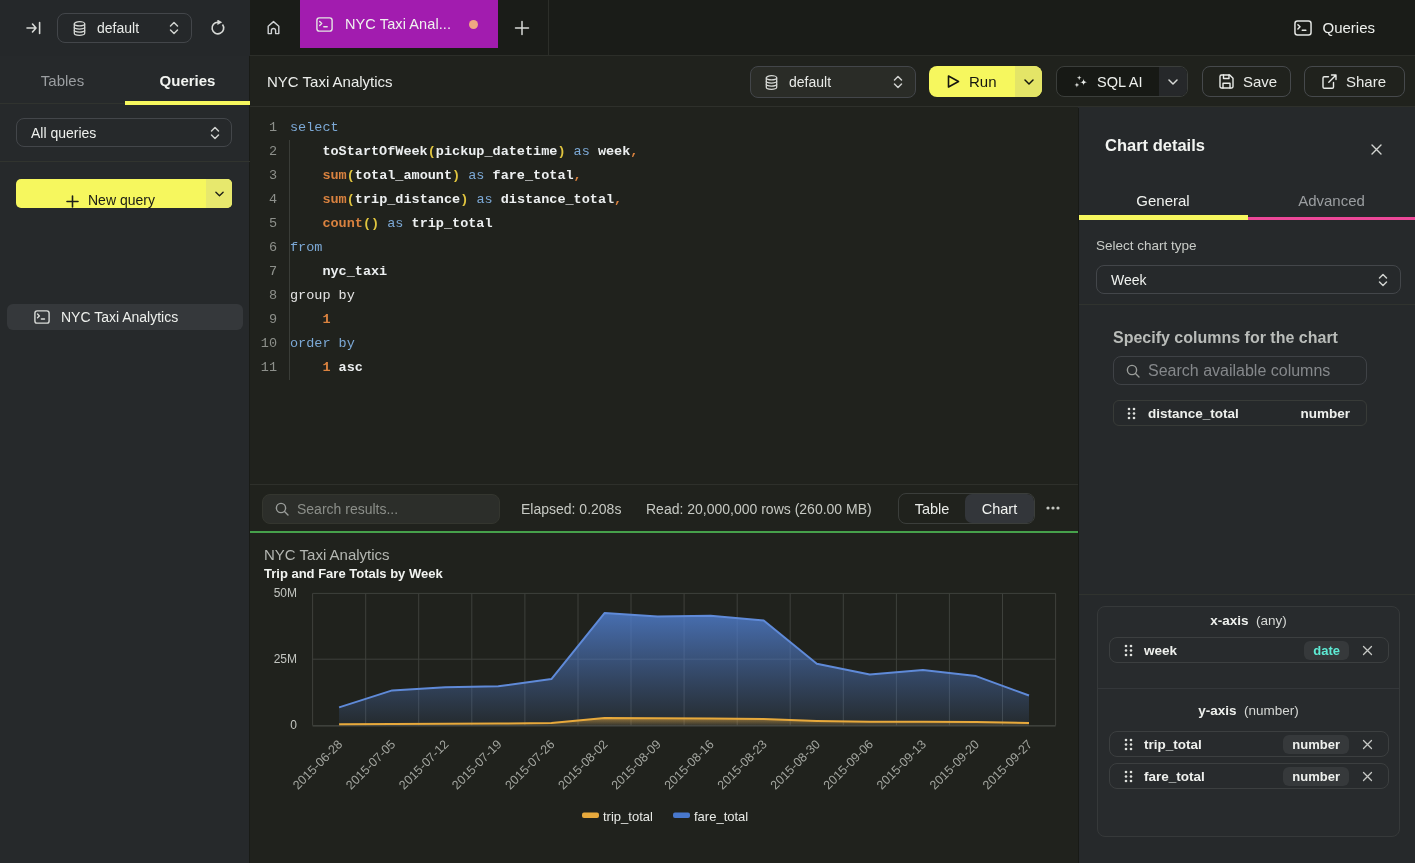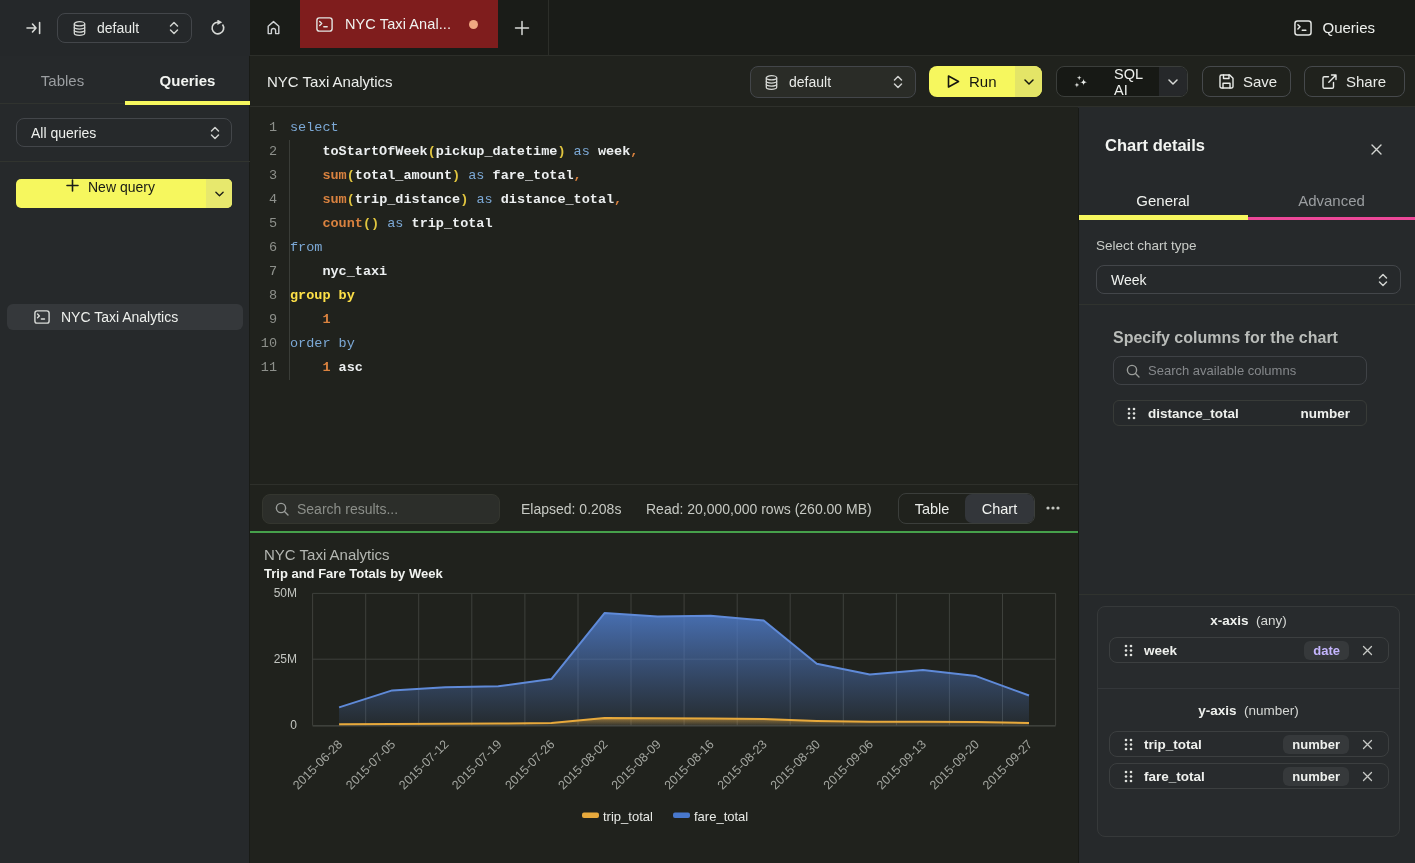--- a/index.html
+++ b/index.html
@@ -46,21 +46,21 @@
     <svg class="abs" style="left:210px;top:20px" width="16" height="16" viewBox="0 0 16 16">
       <path d="M8 2.2 A 5.8 5.8 0 1 0 12.5 4.5" fill="none" stroke="#d7d9d6" stroke-width="1.6"></path>
       <polygon points="7.4,-0.5 12.2,2.3 7.4,5.1" fill="#d7d9d6"></polygon>
     </svg>
   </div>
 
   <svg class="abs" style="left:266px;top:20px" width="15" height="15" viewBox="0 0 15 15" fill="none" stroke="#cfd2d4" stroke-width="1.4" stroke-linecap="round" stroke-linejoin="round">
     <path d="M2.2 13.6 V6.2 L7.5 1.6 L12.8 6.2 V13.6 H9.6 V10.6 a2.1 2.1 0 0 0 -4.2 0 V13.6 Z"></path>
   </svg>
 
-  <div class="abs" style="left:300px;top:0;width:198px;height:48px;background:#7f1d1d;display:flex;align-items:center;">
+  <div class="abs" style="left:300px;top:0;width:198px;height:48px;background:#a21caf;display:flex;align-items:center;">
     <svg class="icon" style="margin-left:16px" width="17" height="15" viewBox="0 0 17 15" fill="none" stroke="#e4e6e3" stroke-width="1.4" stroke-linecap="round" stroke-linejoin="round">
       <rect x="0.9" y="0.9" width="15.2" height="13.2" rx="2.4"></rect>
       <path d="M3.7 4.4 L5.7 6.4 L3.7 8.4 M7.8 9.7 H11.2"></path>
     </svg>
     <span style="margin-left:12px;font-size:14.5px;color:#f0f2ef;letter-spacing:.1px">NYC Taxi Anal...</span>
     <span style="margin-left:auto;margin-right:20px;width:9px;height:9px;border-radius:50%;background:#f0a881;"></span>
   </div>
 
   <svg class="abs" style="left:514px;top:20px" width="16" height="16" viewBox="0 0 16 16" fill="none" stroke="#d7d9d6" stroke-width="1.5" stroke-linecap="round">
     <path d="M8 1.5 V14.5 M1.5 8 H14.5"></path>
@@ -85,21 +85,21 @@
   </div>
 
   <div class="sel" style="left:16px;top:62px;width:216px;height:29px;font-size:14px;">
     <span style="margin-left:14px;color:#eef0ed">All queries</span>
     <svg class="icon" style="margin-left:auto;margin-right:11px" width="10" height="14" viewBox="0 0 10 14" fill="none" stroke="#cfd1ce" stroke-width="1.5" stroke-linecap="round" stroke-linejoin="round">
       <path d="M1.5 5 L5 1.5 L8.5 5 M1.5 9 L5 12.5 L8.5 9"></path>
     </svg>
   </div>
   <div class="abs" style="left:0;top:105px;width:250px;height:1px;background:#31342f;"></div>
 
-  <div class="abs" style="left:16px;top:123px;width:216px;height:29px;border-radius:5px;background:#f6f75e;overflow:hidden;display:flex;align-items:flex-start;">
+  <div class="abs" style="left:16px;top:123px;width:216px;height:29px;border-radius:5px;background:#f6f75e;overflow:hidden;display:flex;align-items:flex-end;">
     <svg class="icon" style="margin-left:50px" width="13" height="13" viewBox="0 0 13 13" fill="none" stroke="#1c1e19" stroke-width="1.6" stroke-linecap="round">
       <path d="M6.5 1 V12 M1 6.5 H12"></path>
     </svg>
     <span style="margin-left:9px;font-size:14px;color:#191b16;font-weight:500;">New query</span>
     <div style="margin-left:auto;width:26px;height:29px;background:#e7e86d;display:flex;align-items:center;justify-content:center;">
       <svg width="9" height="6" viewBox="0 0 10 6" fill="none" stroke="#1c1e19" stroke-width="1.5" stroke-linecap="round" stroke-linejoin="round">
           <path d="M1 1 L5 5 L9 1"></path>
         </svg>
     </div>
   </div>
@@ -143,21 +143,21 @@
           </svg>
       </div>
     </div>
 
     <div class="abs" style="left:806px;top:10px;width:132px;height:31px;border-radius:8px;background:#171915;border:1px solid #3b3e3b;overflow:hidden;display:flex;align-items:center;">
       <svg class="icon" style="margin-left:17px" width="13" height="13" viewBox="0 0 13 13" fill="#e9ebe8">
         <path d="M5.2 0.4 Q5.2 2.8 7.6 2.8 Q5.2 2.8 5.2 5.2 Q5.2 2.8 2.8 2.8 Q5.2 2.8 5.2 0.4 Z"></path>
         <path d="M9.6 3.6 Q9.6 7.2 13.2 7.2 Q9.6 7.2 9.6 10.8 Q9.6 7.2 6 7.2 Q9.6 7.2 9.6 3.6 Z"></path>
         <path d="M2.9 7.6 Q2.9 10 5.3 10 Q2.9 10 2.9 12.4 Q2.9 10 0.5 10 Q2.9 10 2.9 7.6 Z"></path>
       </svg>
-      <span style="margin-left:27px;font-size:14.5px;color:#eef0ed;">SQL AI</span>
+      <span style="margin-left:10px;font-size:14.5px;color:#eef0ed;">SQL AI</span>
       <div style="margin-left:auto;width:28px;height:31px;background:#26282a;display:flex;align-items:center;justify-content:center;">
         <svg width="10" height="6" viewBox="0 0 10 6" fill="none" stroke="#d7d9d6" stroke-width="1.5" stroke-linecap="round" stroke-linejoin="round">
             <path d="M1 1 L5 5 L9 1"></path>
           </svg>
       </div>
     </div>
 
     <div class="sel" style="left:952px;top:10px;width:89px;height:31px;font-size:15px;border-color:#46494c;">
       <svg class="icon" style="margin-left:16px" width="15" height="15" viewBox="0 0 15 15" fill="none" stroke="#e9ebe8" stroke-width="1.4" stroke-linecap="round" stroke-linejoin="round">
         <path d="M1 2.5 a1.5 1.5 0 0 1 1.5 -1.5 h8.2 L14 4.3 V12.5 a1.5 1.5 0 0 1 -1.5 1.5 h-10 A1.5 1.5 0 0 1 1 12.5 Z"></path>
@@ -178,21 +178,21 @@
   <div class="mono abs" style="left:0;top:52px;width:828px;height:376px;font-size:13.5px;">
     <div class="abs" style="left:38.5px;top:32px;width:1px;height:240px;background:#3a3d38;"></div>
     <div id="gutter" class="abs" style="left:0;top:8px;width:27px;text-align:right;line-height:24px;color:#8d908b;">1<br>2<br>3<br>4<br>5<br>6<br>7<br>8<br>9<br>10<br>11</div>
     <div id="code" class="abs" style="left:40px;top:8px;line-height:24px;white-space:pre;color:#eceff0;font-weight:700;"><span style="color:#7ca9d6;font-weight:400">select</span>
     toStartOfWeek<span style="color:#e0c53f">(</span>pickup_datetime<span style="color:#e0c53f">)</span> <span style="color:#7ca9d6;font-weight:400">as</span> week<span style="color:#d9823f">,</span>
     <span style="color:#d9823f">sum</span><span style="color:#e0c53f">(</span>total_amount<span style="color:#e0c53f">)</span> <span style="color:#7ca9d6;font-weight:400">as</span> fare_total<span style="color:#d9823f">,</span>
     <span style="color:#d9823f">sum</span><span style="color:#e0c53f">(</span>trip_distance<span style="color:#e0c53f">)</span> <span style="color:#7ca9d6;font-weight:400">as</span> distance_total<span style="color:#d9823f">,</span>
     <span style="color:#d9823f">count</span><span style="color:#e0c53f">()</span> <span style="color:#7ca9d6;font-weight:400">as</span> trip_total
 <span style="color:#7ca9d6;font-weight:400">from</span>
     nyc_taxi
-<span style="color:#fde047;font-weight:700">group by</span>
+<span style="color:#e5e5e5;font-weight:400">group by</span>
     <span style="color:#d9823f">1</span>
 <span style="color:#7ca9d6;font-weight:400">order by</span>
     <span style="color:#d9823f">1</span> asc</div>
   </div>
 
   <div class="abs" style="left:0;top:428px;width:828px;height:47px;border-top:1px solid #2e302b;">
     <div class="abs" style="left:12px;top:9px;width:238px;height:30px;border-radius:8px;background:#2c2e2a;border:1px solid #34362f;display:flex;align-items:center;font-size:14px;color:#8b8e89;">
       <svg class="icon" style="margin-left:12px" width="14" height="14" viewBox="0 0 14 14" fill="none" stroke="#9a9d9a" stroke-width="1.4" stroke-linecap="round">
         <circle cx="6" cy="6" r="4.6"></circle>
           <path d="M9.5 9.5 L13 13"></path>
@@ -299,21 +299,21 @@
   </div>
   <span class="abs" style="left:17px;top:130px;font-size:13.5px;color:#c9ccc8;font-weight:500;">Select chart type</span>
   <div class="sel" style="left:17px;top:157px;width:305px;height:29px;font-size:14px;">
     <span style="margin-left:14px;color:#f0f2ef;">Week</span>
     <svg class="icon" style="margin-left:auto;margin-right:12px" width="10" height="14" viewBox="0 0 10 14" fill="none" stroke="#cfd1ce" stroke-width="1.5" stroke-linecap="round" stroke-linejoin="round">
       <path d="M1.5 5 L5 1.5 L8.5 5 M1.5 9 L5 12.5 L8.5 9"></path>
     </svg>
   </div>
   <div class="abs" style="left:0;top:196px;width:337px;height:1px;background:#30332f;"></div>
   <span class="abs" style="left:34px;top:221px;font-size:16px;font-weight:700;color:#b9bcb9;">Specify columns for the chart</span>
-  <div class="sel" style="left:34px;top:248px;width:254px;height:29px;font-size:13px;color:#85888b;border-color:#3f4246;">
+  <div class="sel" style="left:34px;top:248px;width:254px;height:29px;font-size:16px;color:#85888b;border-color:#3f4246;">
     <svg class="icon" style="margin-left:12px" width="14" height="14" viewBox="0 0 14 14" fill="none" stroke="#9a9d9a" stroke-width="1.4" stroke-linecap="round">
       <circle cx="6" cy="6" r="4.6"></circle>
         <path d="M9.5 9.5 L13 13"></path>
     </svg>
     <span style="margin-left:8px;">Search available columns</span>
   </div>
   <div class="abs" style="left:34px;top:292px;width:254px;height:26px;border:1px solid #383b38;border-radius:6px;display:flex;align-items:center;">
     <svg class="icon" style="margin-left:13px" width="9" height="13" viewBox="0 0 9 13" fill="#dfe1de">
       <circle cx="2" cy="2" r="1.3"></circle>
         <circle cx="7" cy="2" r="1.3"></circle>
@@ -334,21 +334,21 @@
     <div class="abs" style="left:11px;top:30px;width:280px;height:26px;border:1px solid #3c3f40;border-radius:8px;display:flex;align-items:center;">
       <svg class="icon" style="margin-left:14px" width="9" height="13" viewBox="0 0 9 13" fill="#dfe1de">
         <circle cx="2" cy="2" r="1.3"></circle>
           <circle cx="7" cy="2" r="1.3"></circle>
         <circle cx="2" cy="6.5" r="1.3"></circle>
           <circle cx="7" cy="6.5" r="1.3"></circle>
         <circle cx="2" cy="11" r="1.3"></circle>
           <circle cx="7" cy="11" r="1.3"></circle>
       </svg>
       <span style="margin-left:11px;font-size:13.5px;font-weight:700;color:#eef0ed;">week</span>
-      <span style="margin-left:auto;background:#36393b;border-radius:6px;padding:2px 9px;font-size:13px;font-weight:700;color:#c4b5fd;">date</span>
+      <span style="margin-left:auto;background:#36393b;border-radius:6px;padding:2px 9px;font-size:13px;font-weight:700;color:#5eead4;">date</span>
       <svg style="margin-left:13px;margin-right:15px;flex:none" width="11" height="11" viewBox="0 0 11 11" fill="none" stroke="#c6c8c5" stroke-width="1.3" stroke-linecap="round">
         <path d="M1.5 1.5 L9.5 9.5 M9.5 1.5 L1.5 9.5"></path>
       </svg>
     </div>
     <div class="abs" style="left:0;top:81px;width:301px;height:1px;background:#34373a;"></div>
     <div class="abs" style="left:0;top:96px;width:301px;text-align:center;font-size:13.5px;color:#eef0ed;">
       <b>y-axis</b>&nbsp;&nbsp;<span style="color:#d6d8d5">(number)</span>
     </div>
     <div class="abs" style="left:11px;top:124px;width:280px;height:26px;border:1px solid #3c3f40;border-radius:8px;display:flex;align-items:center;">
       <svg class="icon" style="margin-left:14px" width="9" height="13" viewBox="0 0 9 13" fill="#dfe1de">

